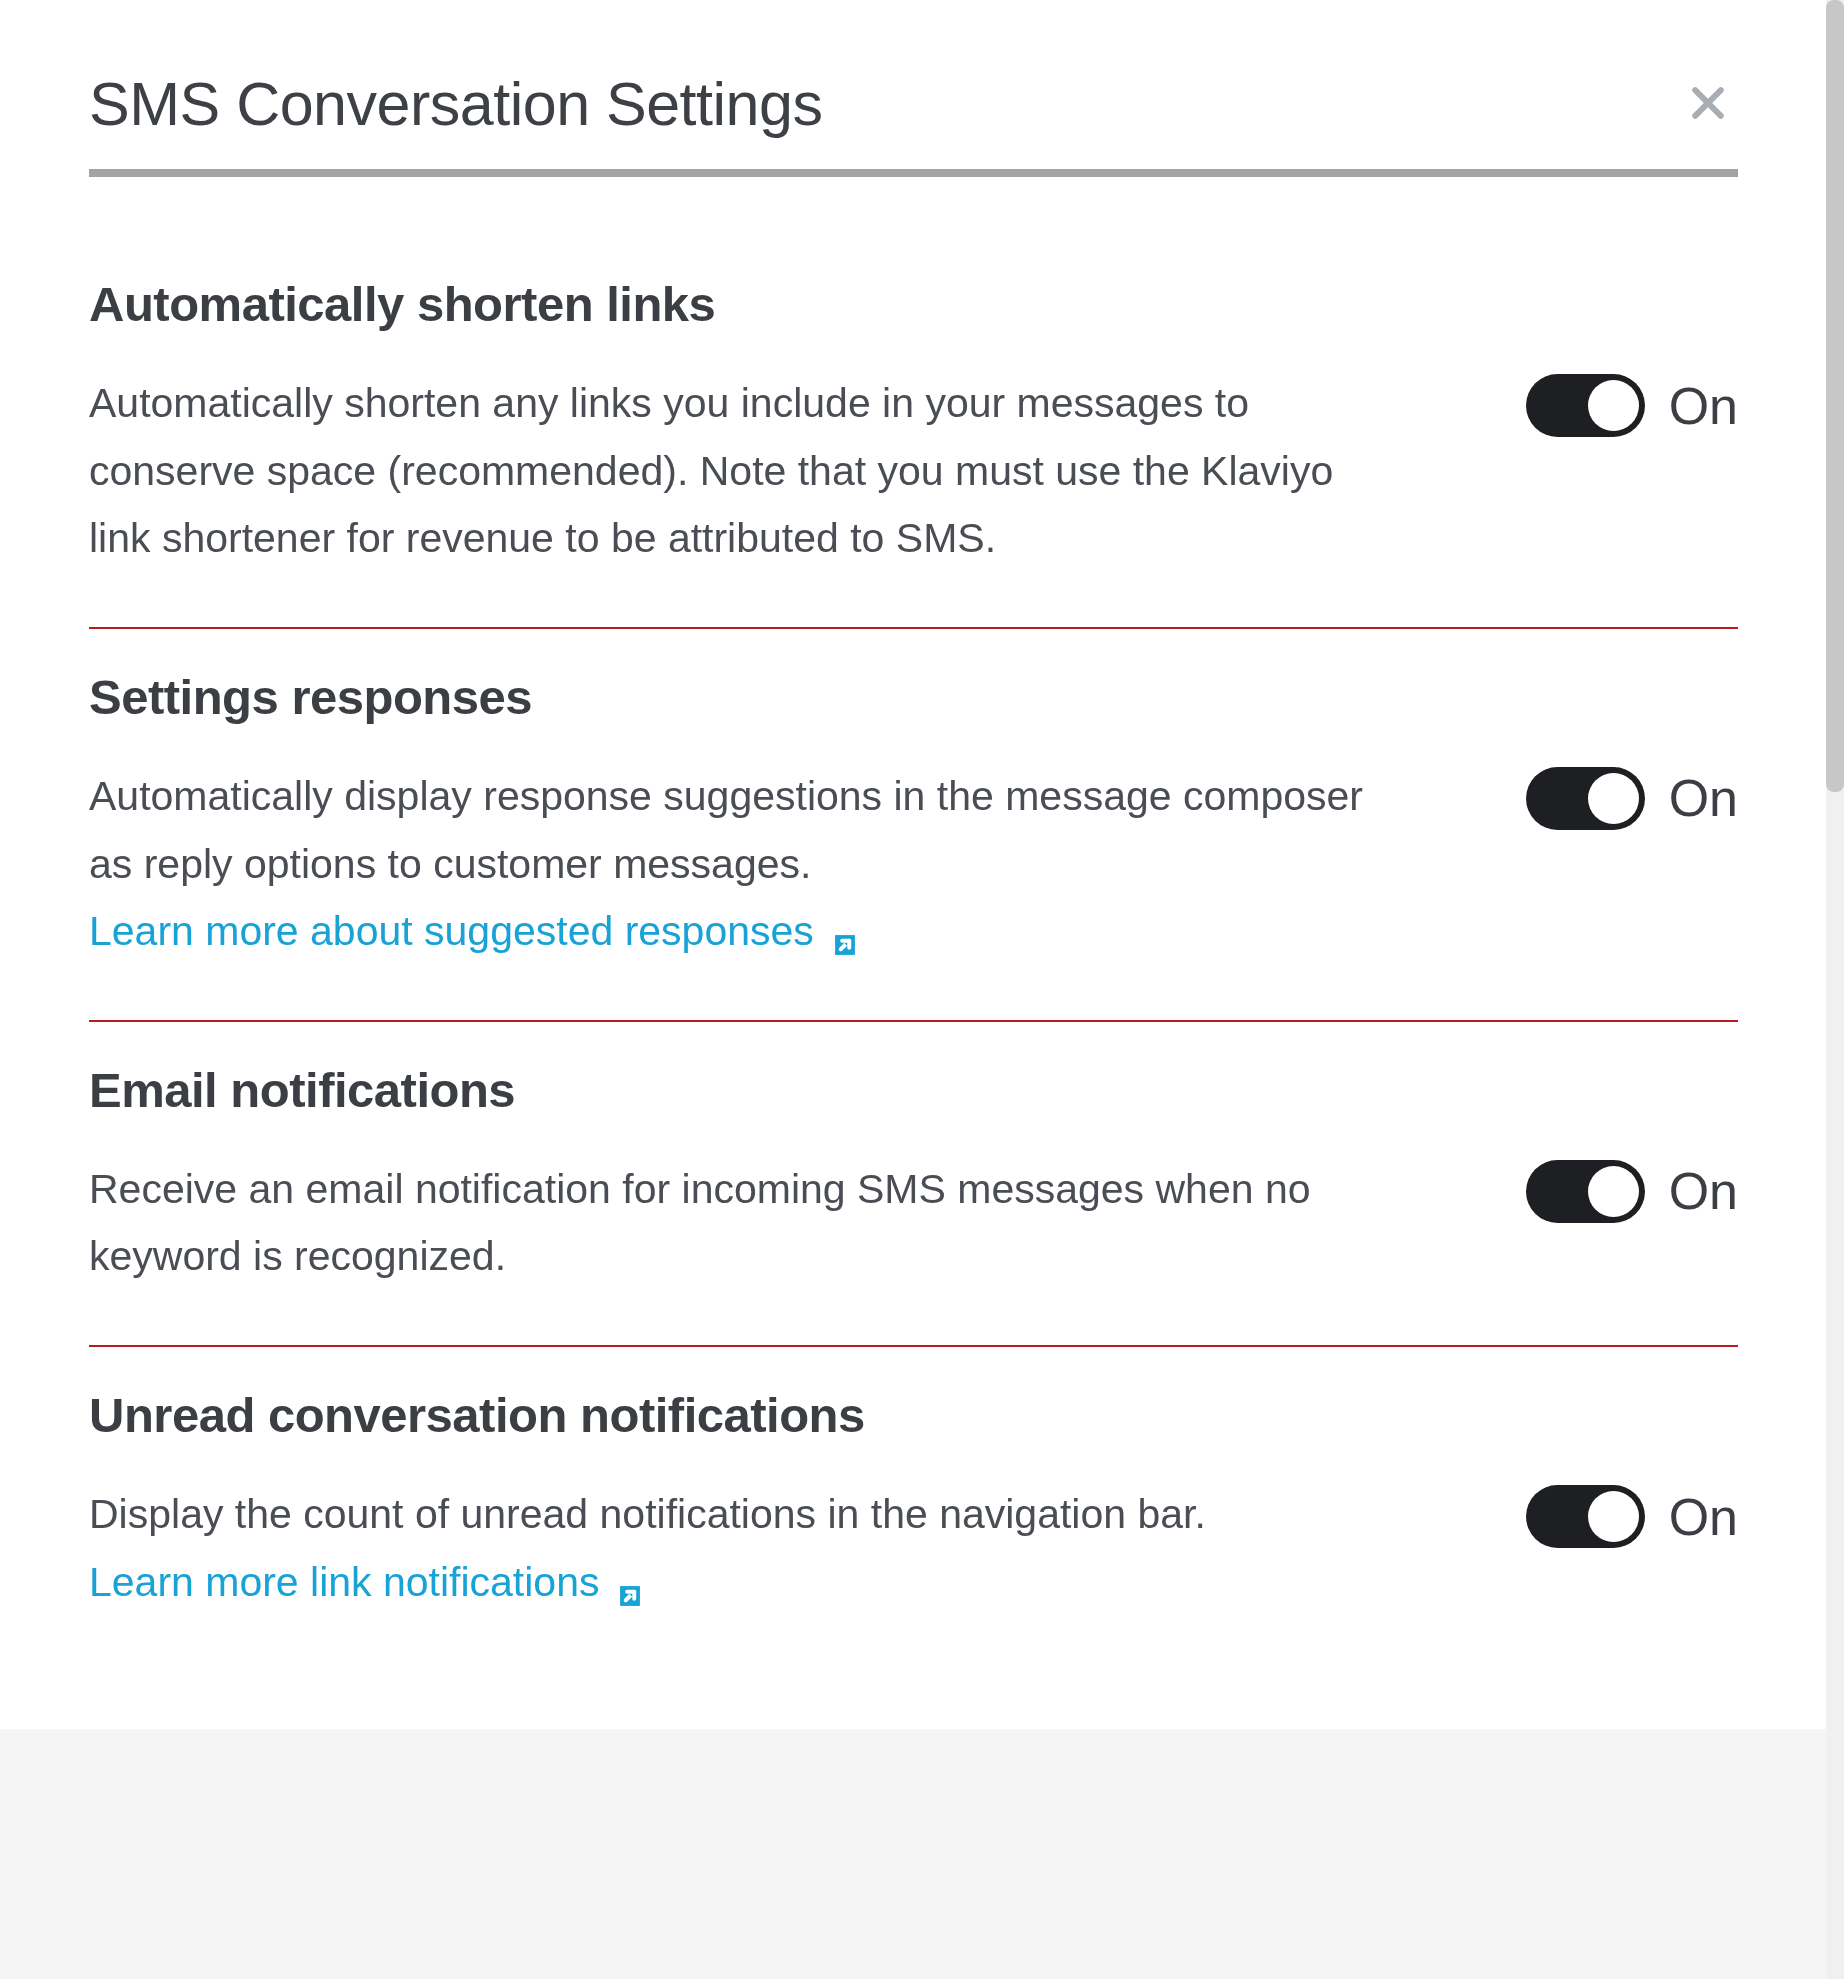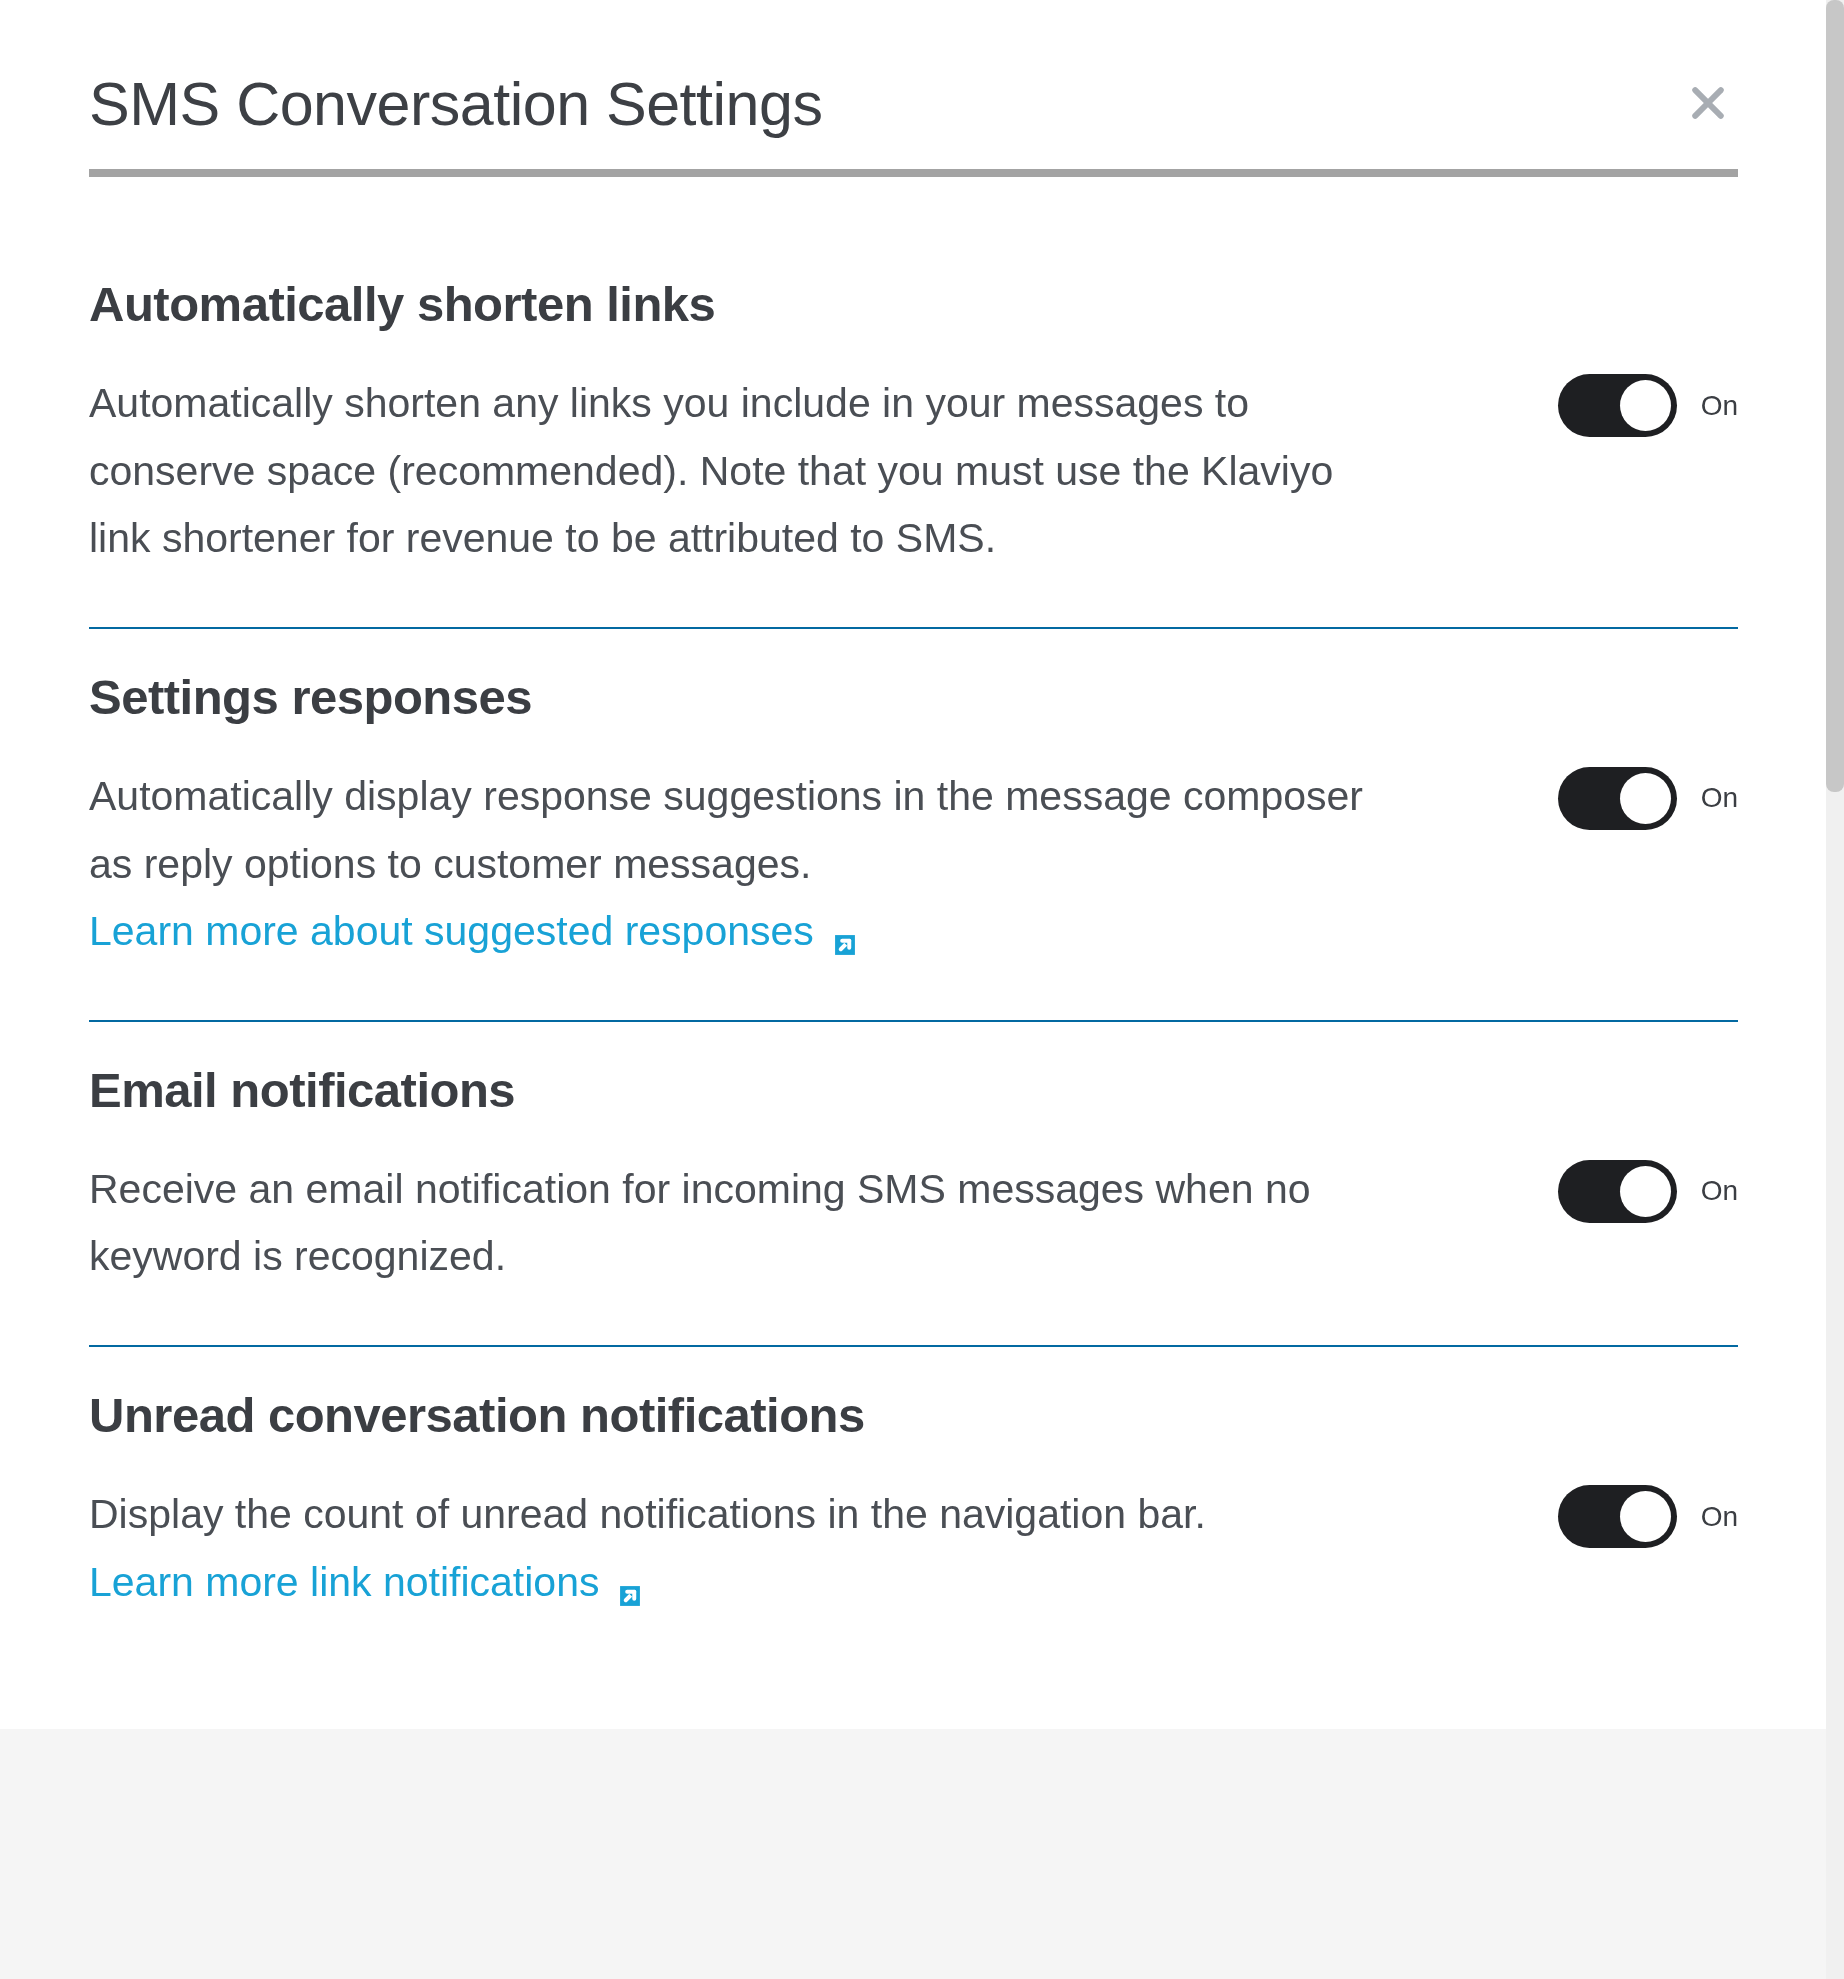--- a/index.html
+++ b/index.html
@@ -40,21 +40,21 @@
     cursor: pointer;
     padding: 8px;
     color: #a8adb3;
   }
   .close-btn svg {
     width: 44px;
     height: 44px;
   }
   .section {
     padding: 40px 0 54px 0;
-    border-bottom: 2px solid #0369a1;
+    border-bottom: 2px solid #b91c1c;
   }
   .section:last-child {
     border-bottom: none;
   }
   .section-title {
     font-size: 49px;
     font-weight: 600;
     color: #3b3e43;
     margin-bottom: 38px;
     letter-spacing: -0.5px;
@@ -110,21 +110,21 @@
   .toggle-knob {
     width: 51px;
     height: 51px;
     background: #ffffff;
     border-radius: 50%;
     position: absolute;
     top: 6px;
     right: 6px;
   }
   .toggle-label {
-    font-size: 28px;
+    font-size: 52px;
     color: #3b3e43;
   }
   .email-input-box {
     margin-top: 44px;
     border: 2px solid #e2e2e2;
     border-radius: 6px;
     padding: 16px 28px;
     display: flex;
     align-items: center;
     gap: 10px;

